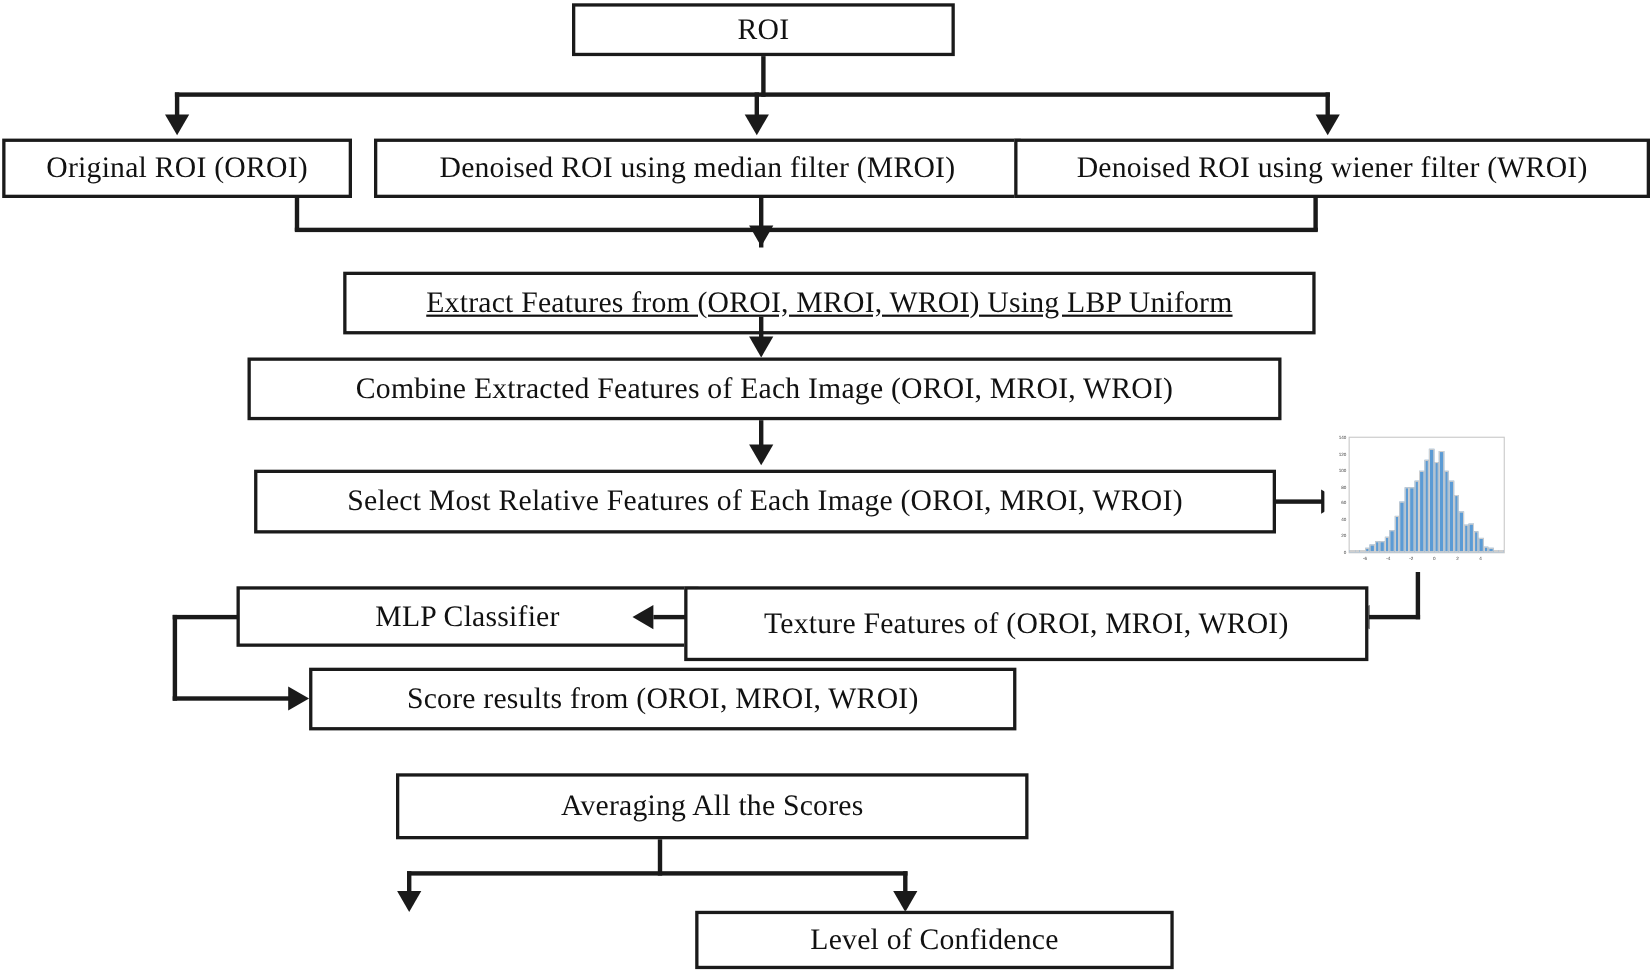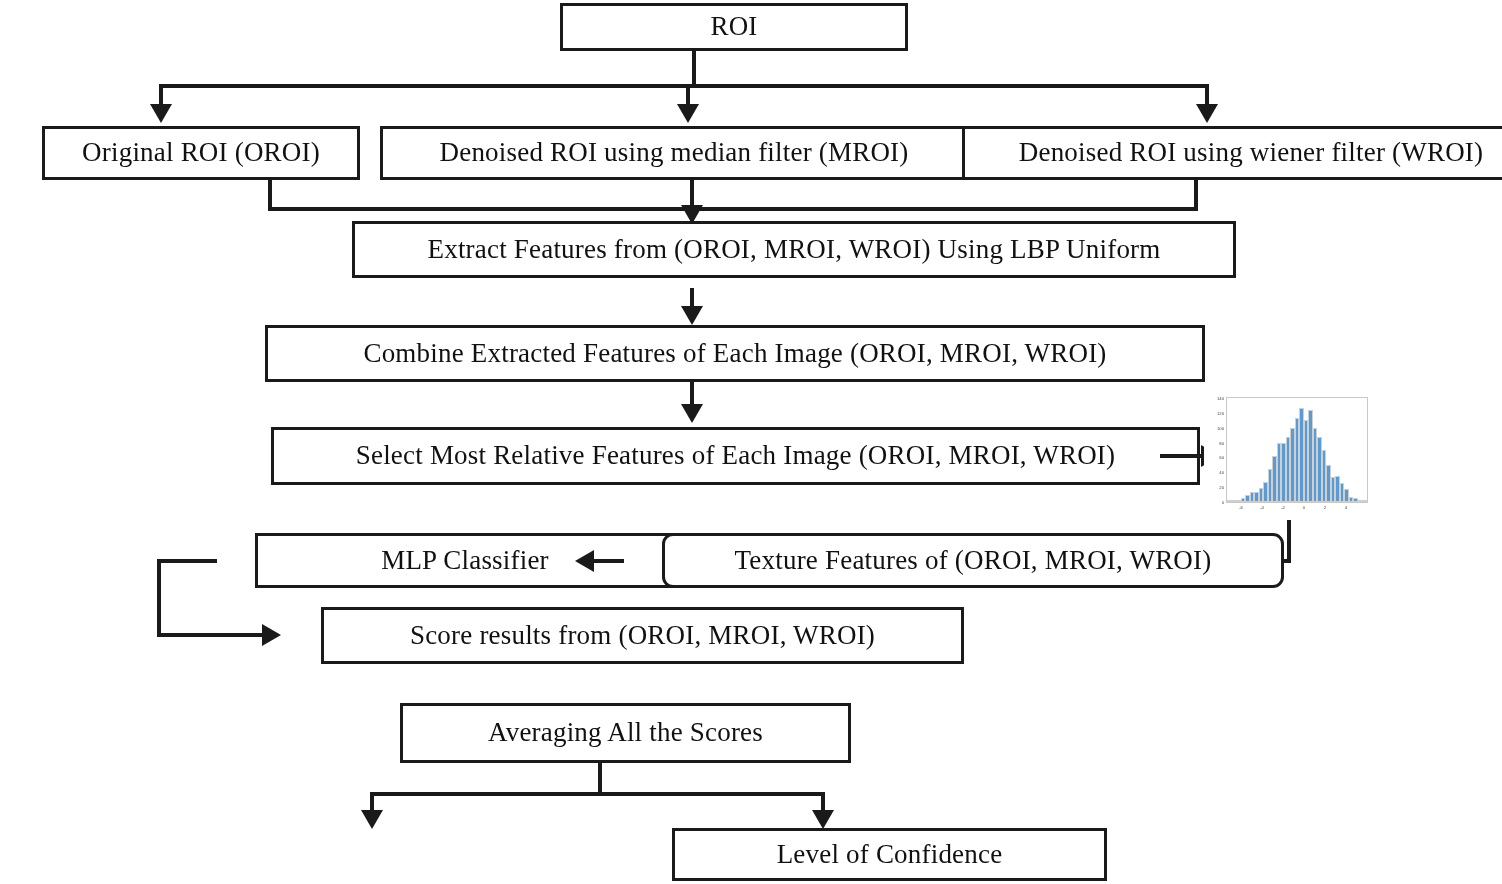--- a/index.html
+++ b/index.html
@@ -25,21 +25,20 @@
     display: flex;
     align-items: center;
     justify-content: center;
     text-align: center;
     color: #111111;
     font-size: 27px;
     line-height: 1.1;
     letter-spacing: 0.2px;
     white-space: nowrap;
     padding: 0 10px;
-    margin-left: 40px;
   }
   
   .vline {
     position: absolute;
     background: #1a1a1a;
     width: 4px;
   }
   .hline {
     position: absolute;
     background: #1a1a1a;
@@ -148,21 +147,21 @@
   <div class="node" style="left:340px; top:126px; width:588px; height:54px;">Denoised ROI using median filter (MROI)</div>
   <div class="node" style="left:922px; top:126px; width:578px; height:54px;">Denoised ROI using wiener filter (WROI)</div>
 
   <div class="vline" style="left:268px; top:180px; height:30px;"></div>
   <div class="vline" style="left:690px; top:180px; height:30px;"></div>
   <div class="vline" style="left:1194px; top:180px; height:30px;"></div>
   <div class="hline" style="left:268px; top:207px; width:930px;"></div>
   <div class="vline" style="left:690px; top:207px; height:18px;"></div>
   <div class="arrow-down" style="left:681px; top:205px;"></div>
 
-  <div class="node" style="left:312px; top:221px; width:884px; height:57px;">Extract Features from (OROI, MROI, WROI) Using LBP Uniform</div>
+  <div class="node" style="left:312px; top:247px; width:884px; height:57px;text-decoration:underline;">Extract Features from (OROI, MROI, WROI) Using LBP Uniform</div>
 
   <div class="vline" style="left:690px; top:288px; height:22px;"></div>
   <div class="arrow-down" style="left:681px; top:306px;"></div>
 
   <div class="node" style="left:225px; top:325px; width:940px; height:57px;">Combine Extracted Features of Each Image (OROI, MROI, WROI)</div>
 
   <div class="vline" style="left:690px; top:382px; height:26px;"></div>
   <div class="arrow-down" style="left:681px; top:404px;"></div>
 
   <div class="node" style="left:231px; top:427px; width:929px; height:58px;">Select Most Relative Features of Each Image (OROI, MROI, WROI)</div>
@@ -224,33 +223,33 @@
           <div class="hist-xtick" style="left: 85%;">4</div>
         </div>
     </div>
   </div>
 
   <div class="vline" style="left:1287px; top:520px; height:43px;"></div>
   <div class="hline" style="left:1243px; top:559px; width:48px;"></div>
   <div class="arrow-left" style="left:1226px; top:550px;"></div>
 
   <div class="node" style="left:215px; top:533px; width:420px; height:55px;">MLP Classifier</div>
-  <div class="node" style="left:622px; top:533px; width:622px; height:55px;border-radius:11px;">Texture Features of (OROI, MROI, WROI)</div>
+  <div class="node" style="left:622px; top:533px; width:622px; height:68px;">Texture Features of (OROI, MROI, WROI)</div>
 
   <div class="hline" style="left:594px; top:559px; width:30px;"></div>
   <div class="arrow-left" style="left:575px; top:550px;"></div>
 
   <div class="hline" style="left:157px; top:559px; width:60px;"></div>
   <div class="vline" style="left:157px; top:559px; height:78px;"></div>
   <div class="hline" style="left:157px; top:633px; width:110px;"></div>
   <div class="arrow-right" style="left:262px; top:624px;"></div>
 
   <div class="node" style="left:281px; top:607px; width:643px; height:57px;">Score results from (OROI, MROI, WROI)</div>
 
-  <div class="node" style="left:360px; top:703px; width:451px; height:60px;">Averaging All the Scores</div>
+  <div class="node" style="left:360px; top:703px; width:575px; height:60px;">Averaging All the Scores</div>
 
   <div class="vline" style="left:598px; top:763px; height:33px;"></div>
   <div class="hline" style="left:370px; top:792px; width:455px;"></div>
   <div class="vline" style="left:370px; top:792px; height:22px;"></div>
   <div class="arrow-down" style="left:361px; top:810px;"></div>
   <div class="vline" style="left:821px; top:792px; height:22px;"></div>
   <div class="arrow-down" style="left:812px; top:810px;"></div>
 
   <div class="node" style="left:632px; top:828px; width:435px; height:53px;">Level of Confidence</div>
 

